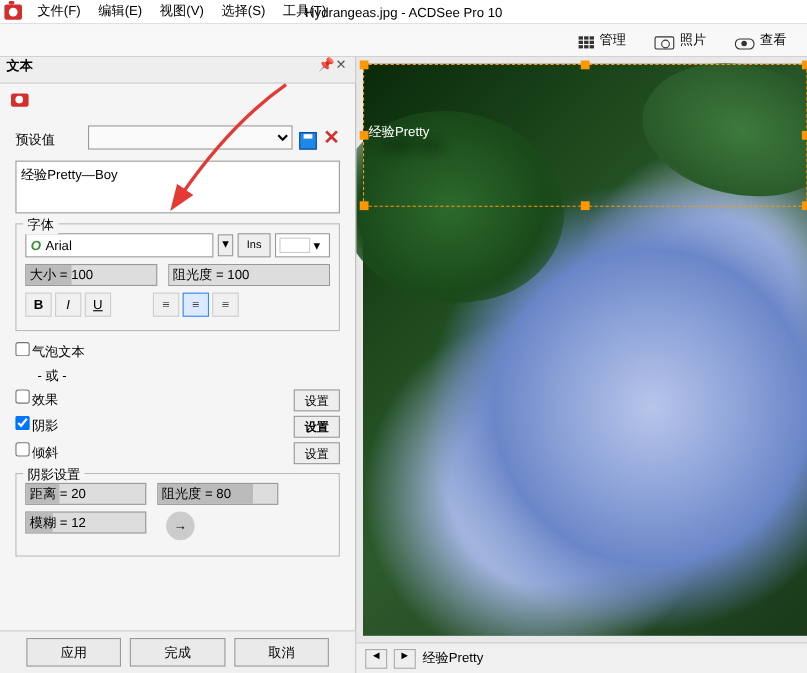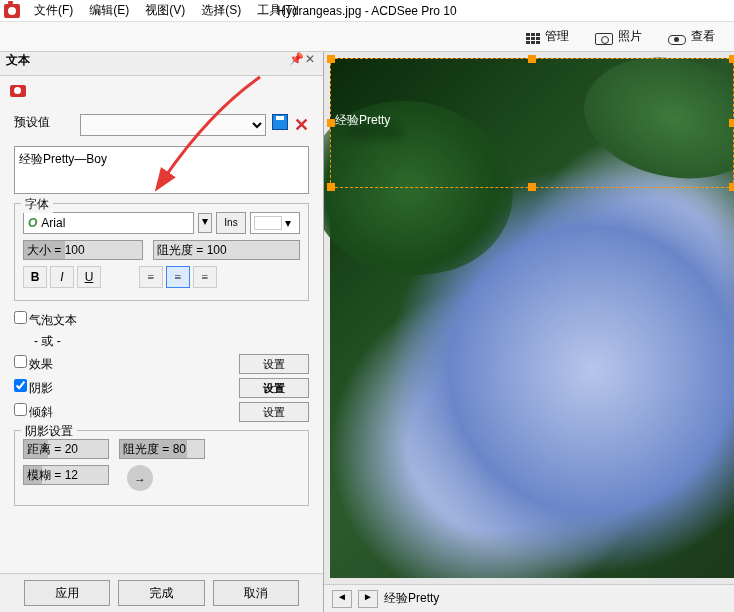--- a/index.html
+++ b/index.html
@@ -22,21 +22,21 @@
 .panel{width:324px;background:#f5f5f5;border-right:1px solid #aaa;display:flex;flex-direction:column}
 .panel-head{height:24px;background:#eee;display:flex;padding:0 6px;border-bottom:1px solid #ccc}
 .panel-title{flex:1;font-weight:bold}
 .pin,.xbtn{width:14px;text-align:center;cursor:default;color:#555}
 .panel-row{height:30px;display:flex;align-items:center;padding:0 10px;gap:4px}
 .cam2{width:16px;height:12px;background:#d32f2f;border-radius:2px;position:relative}
 .cam2:after{content:"";position:absolute;top:2px;left:4px;width:7px;height:7px;border-radius:50%;background:#fff}
 .panel-body{padding:8px 14px;overflow-y:auto;flex:1}
 .grp{border:1px solid #bbb;padding:8px;margin-bottom:10px;background:#f5f5f5;position:relative}
 .grp-title{position:absolute;top:-8px;left:6px;background:#f5f5f5;padding:0 4px}
-.preset{display:flex;align-items:flex-start;gap:6px}
+.preset{display:flex;align-items:flex-end;gap:6px}
 .preset select{flex:1;height:22px;border:1px solid #999;background:#fafafa}
 .floppy{width:16px;height:16px;background:#1e88e5;position:relative;border:1px solid #0d47a1}
 .floppy:after{content:"";position:absolute;top:1px;left:3px;width:8px;height:4px;background:#fff}
 .xred{color:#d32f2f;font-size:18px;font-weight:bold;cursor:default}
 textarea.txt{width:100%;height:48px;border:1px solid #999;padding:4px;resize:none;background:#fff;margin-bottom:6px}
 .font-row{display:flex;gap:4px;align-items:center;margin-bottom:6px}
 .font-sel{flex:1;height:22px;border:1px solid #999;display:flex;align-items:center;padding:0 4px;background:#fff}
 .font-sel .o{color:#388e3c;font-style:italic;font-weight:bold;margin-right:4px}
 .dd{width:14px;height:20px;border:1px solid #999;background:#eee;text-align:center}
 .ins{width:30px;height:22px;border:1px solid #999;background:#eee;font-size:10px;text-align:center;line-height:20px}
@@ -46,25 +46,25 @@
 .slider{border:1px solid #999;background:#ddd;height:20px;position:relative;flex:1;font-size:11px;padding-left:3px;line-height:18px}
 .slider .fill{position:absolute;top:0;left:0;height:100%;background:#bbb}
 .slider span{position:relative}
 .btnrow{display:flex;gap:4px;margin-bottom:4px}
 .fmtbtn{width:24px;height:22px;border:1px solid #ccc;background:#f0f0f0;text-align:center;line-height:20px;font-family:serif}
 .fmtbtn.sel{border:1px solid #3b82f6;background:#dbeafe}
 .lbl{width:60px}
 .blend{display:flex;align-items:center;gap:8px;margin-bottom:8px}
 .blend select{width:160px;height:22px;border:1px solid #999}
 .chk-list{display:flex;flex-direction:column;gap:4px}
-.chk-row{display:flex;align-items:center;gap:10px}
+.chk-row{display:flex;align-items:flex-start;gap:10px}
 .chk-row input{margin-right:2px}
-.sbtn{width:70px;height:20px;border:1px solid #999;background:#eee;font-size:11px}
+.sbtn{width:42px;height:20px;border:1px solid #999;background:#eee;font-size:11px}
 .sbtn.bold{font-weight:bold}
-.shadow-grp .slider{width:86px;flex:none}
+.shadow-grp .slider{width:110px;flex:none}
 .arrow-btn{width:26px;height:26px;border-radius:50%;background:#ccc;display:flex;align-items:center;justify-content:center;margin-left:8px}
 .bottom-btns{display:flex;gap:8px;padding:6px 24px;border-top:1px solid #ccc;background:#f0f0f0}
 .bottom-btns button{flex:1;height:26px;border:1px solid #999;background:#eaeaea}
 .canvas{flex:1;background:#e8e8e8;position:relative;overflow:hidden}
 .img{position:absolute;top:6px;left:6px;right:0;bottom:34px;background:radial-gradient(circle at 65% 60%,#b7c5ea 0%,#8da3d8 20%,#6b86c8 35%,transparent 50%),radial-gradient(circle at 40% 75%,#c5d0ec 0%,#9fb2dd 18%,transparent 35%),radial-gradient(circle at 80% 40%,#d0daee 0%,#a8b9e0 15%,transparent 30%),linear-gradient(135deg,#0a2a0a 0%,#1e4a1e 30%,#2d5a2d 50%,#1a3a1a 100%);}
 .leaf1{position:absolute;top:40px;left:-20px;width:200px;height:180px;background:radial-gradient(ellipse,#2d6a2d 0%,#1a4a1a 60%,transparent 100%);border-radius:50% 70% 50% 70%;transform:rotate(-15deg)}
 .leaf2{position:absolute;top:0;right:-30px;width:180px;height:120px;background:radial-gradient(ellipse,#3d7a3d 0%,#2a5a2a 70%,transparent 100%);border-radius:70% 50% 70% 50%;transform:rotate(20deg)}
 .text-overlay{position:absolute;top:6px;left:6px;right:0;height:130px;border:1px dashed #ff9800;font-size:72px;color:#fff;font-family:SimSun,serif;white-space:nowrap;padding-left:4px;text-shadow:12px 12px 10px rgba(0,0,0,0.7)}
 .handle{position:absolute;width:8px;height:8px;background:#ff9800}
 .h1{top:-4px;left:-4px}.h2{top:-4px;left:50%;margin-left:-4px}.h3{top:-4px;right:-4px}

